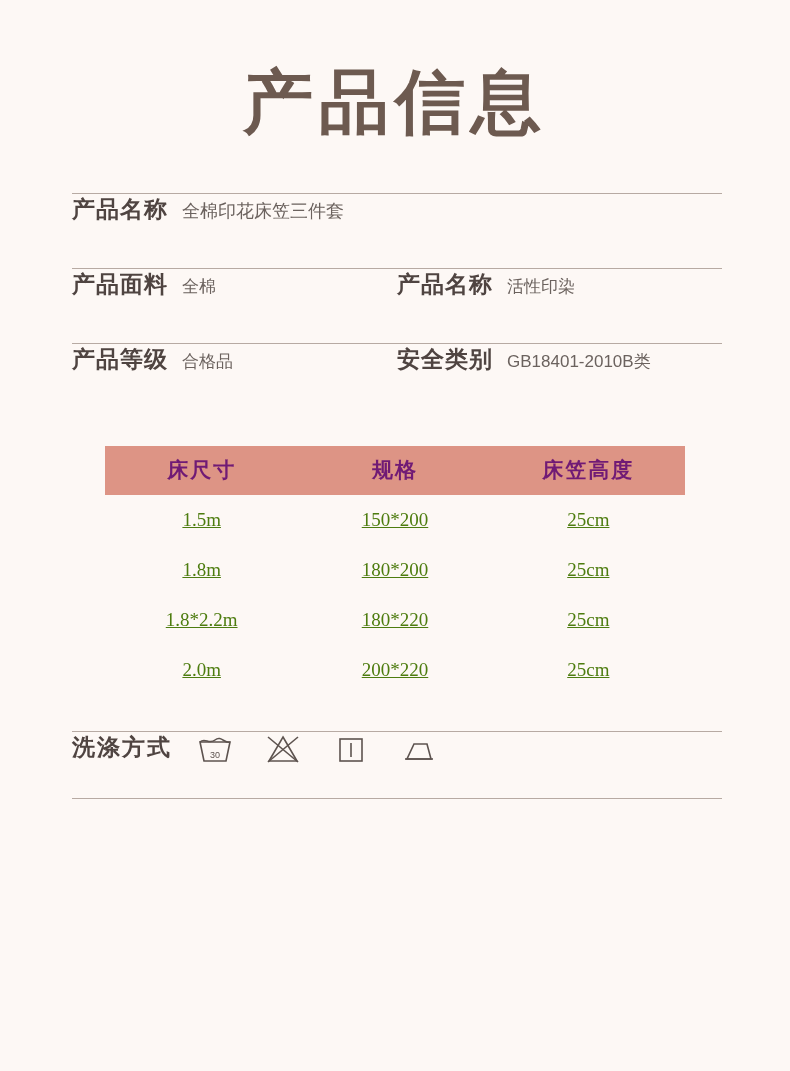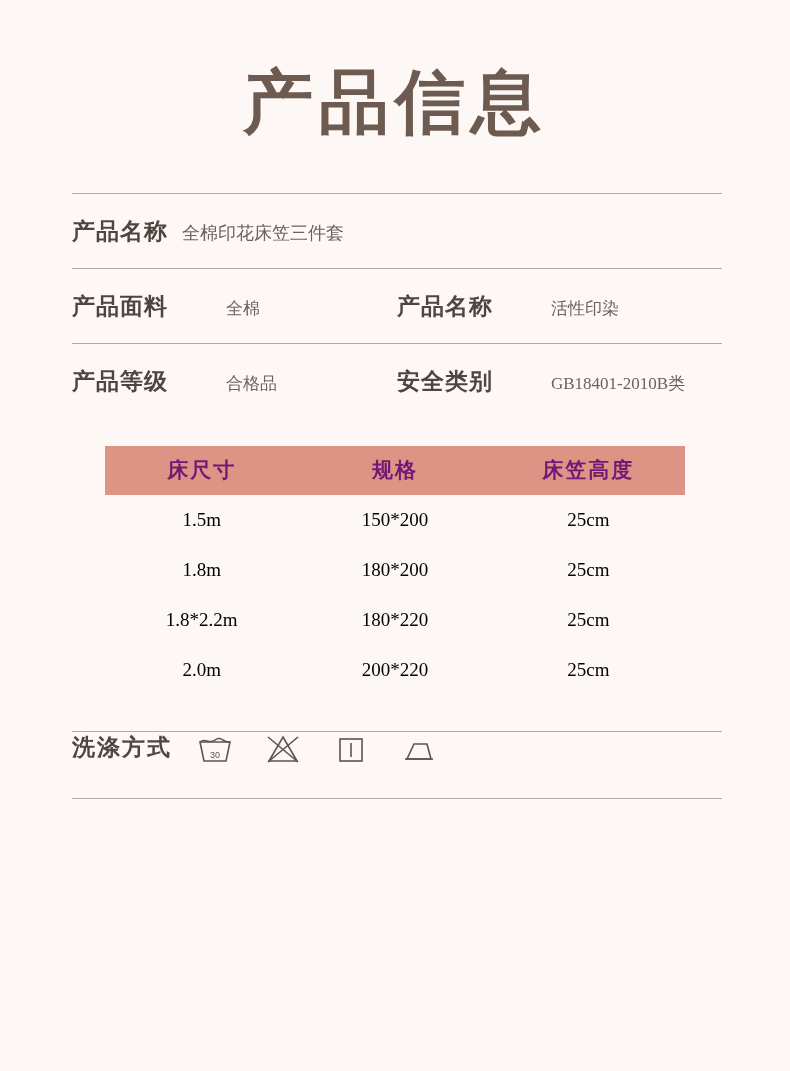--- a/index.html
+++ b/index.html
@@ -37,31 +37,29 @@
   
   .info {
     margin: 52px 68px 0 72px;
   }
   .hr {
     border-top: 1px solid #b7aaa3;
     height: 0;
   }
   .row {
     display: flex;
-    align-items: center;
+    align-items: flex-start;
     height: 74px;
-    font-family: Liberation Serif, serif;
   }
   .cell {
     display: flex;
     align-items: baseline;
   }
   .cell.half {
     width: 50%;
-    gap: 44px;
   }
   .cell.full {
     width: 100%;
   }
   .lbl {
     font-size: 23px;
     font-weight: bold;
     color: #4f4441;
     letter-spacing: 1px;
     white-space: nowrap;
@@ -95,23 +93,24 @@
     color: #701a75;
     font-size: 21px;
     font-weight: bold;
     letter-spacing: 2px;
     padding: 10px 0 11px 0;
     text-align: center;
   }
   table.spec tbody td {
     text-align: center;
     font-size: 19px;
-    color: #000000;
+    color: #4d7c0f;
     padding: 14px 0 14px 0;
     font-family: "Liberation Serif", serif;
+    text-decoration: underline;
   }
 
   
   .wash-sep {
     margin: 36px 68px 0 72px;
     border-top: 1px solid #b7aaa3;
   }
   .wash {
     margin: 0 68px 0 72px;
     display: flex;

